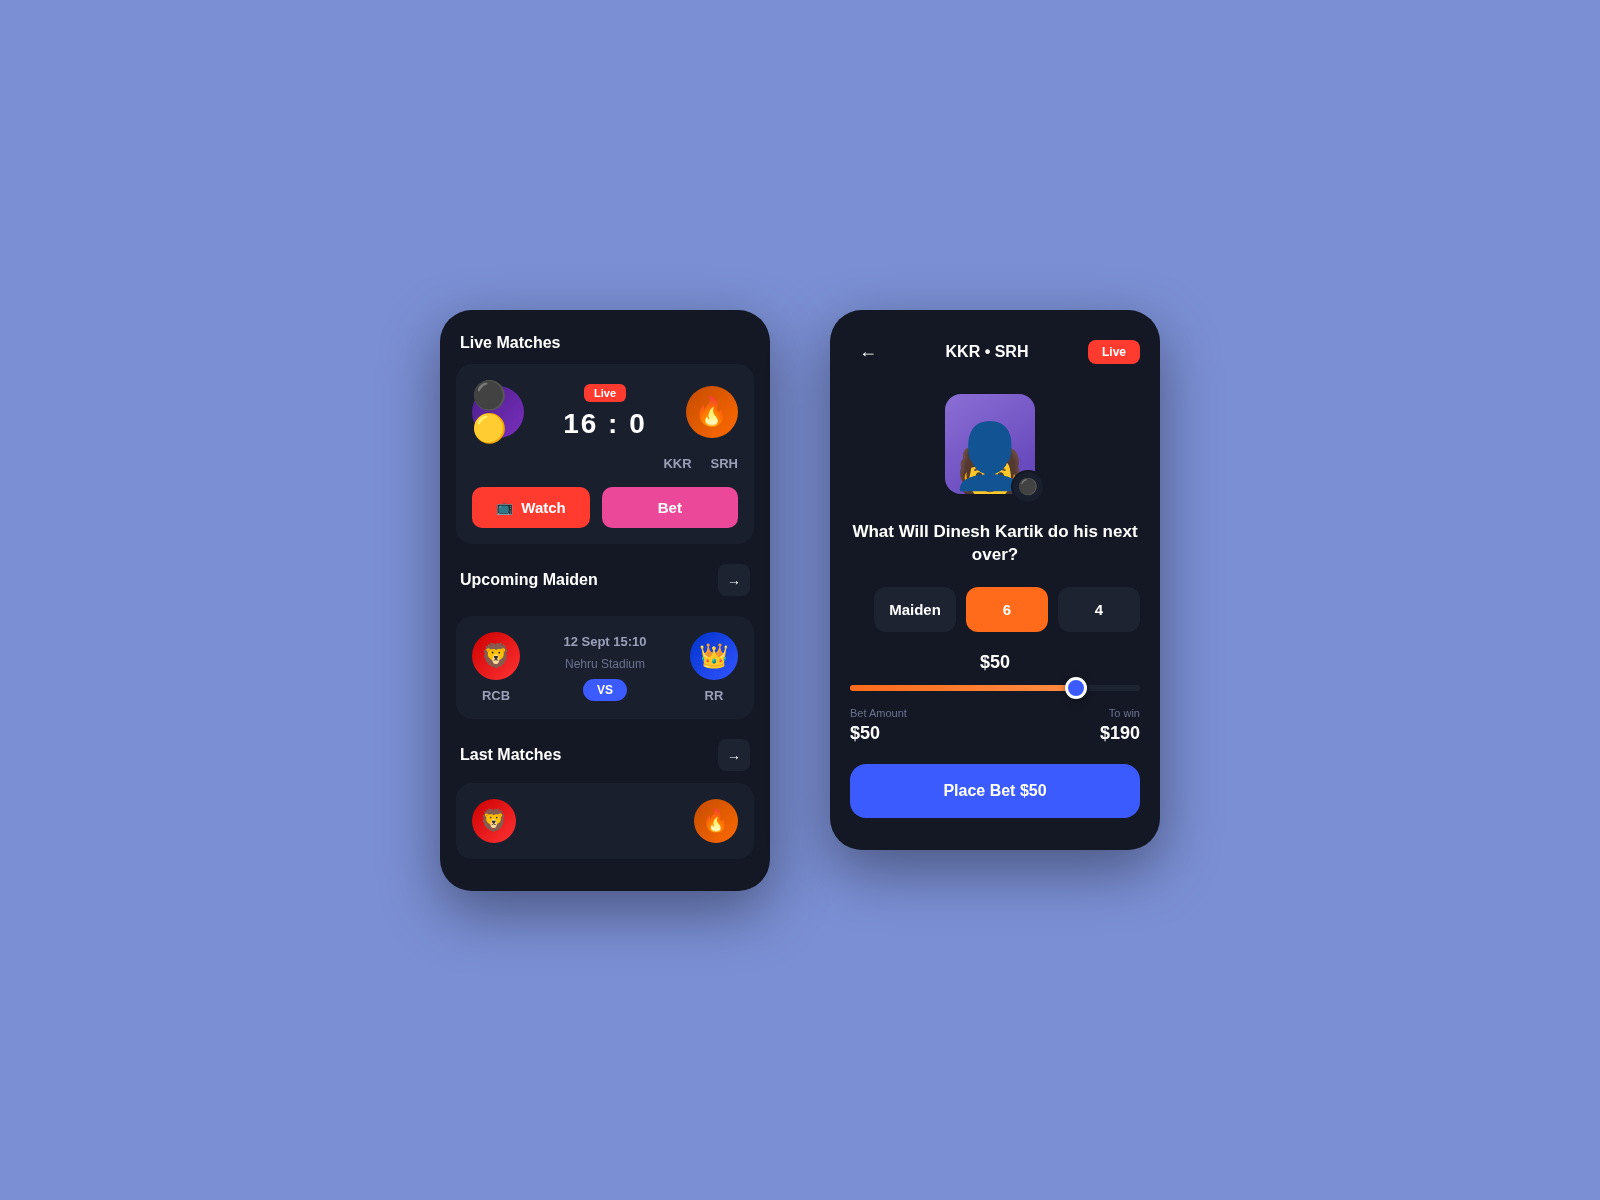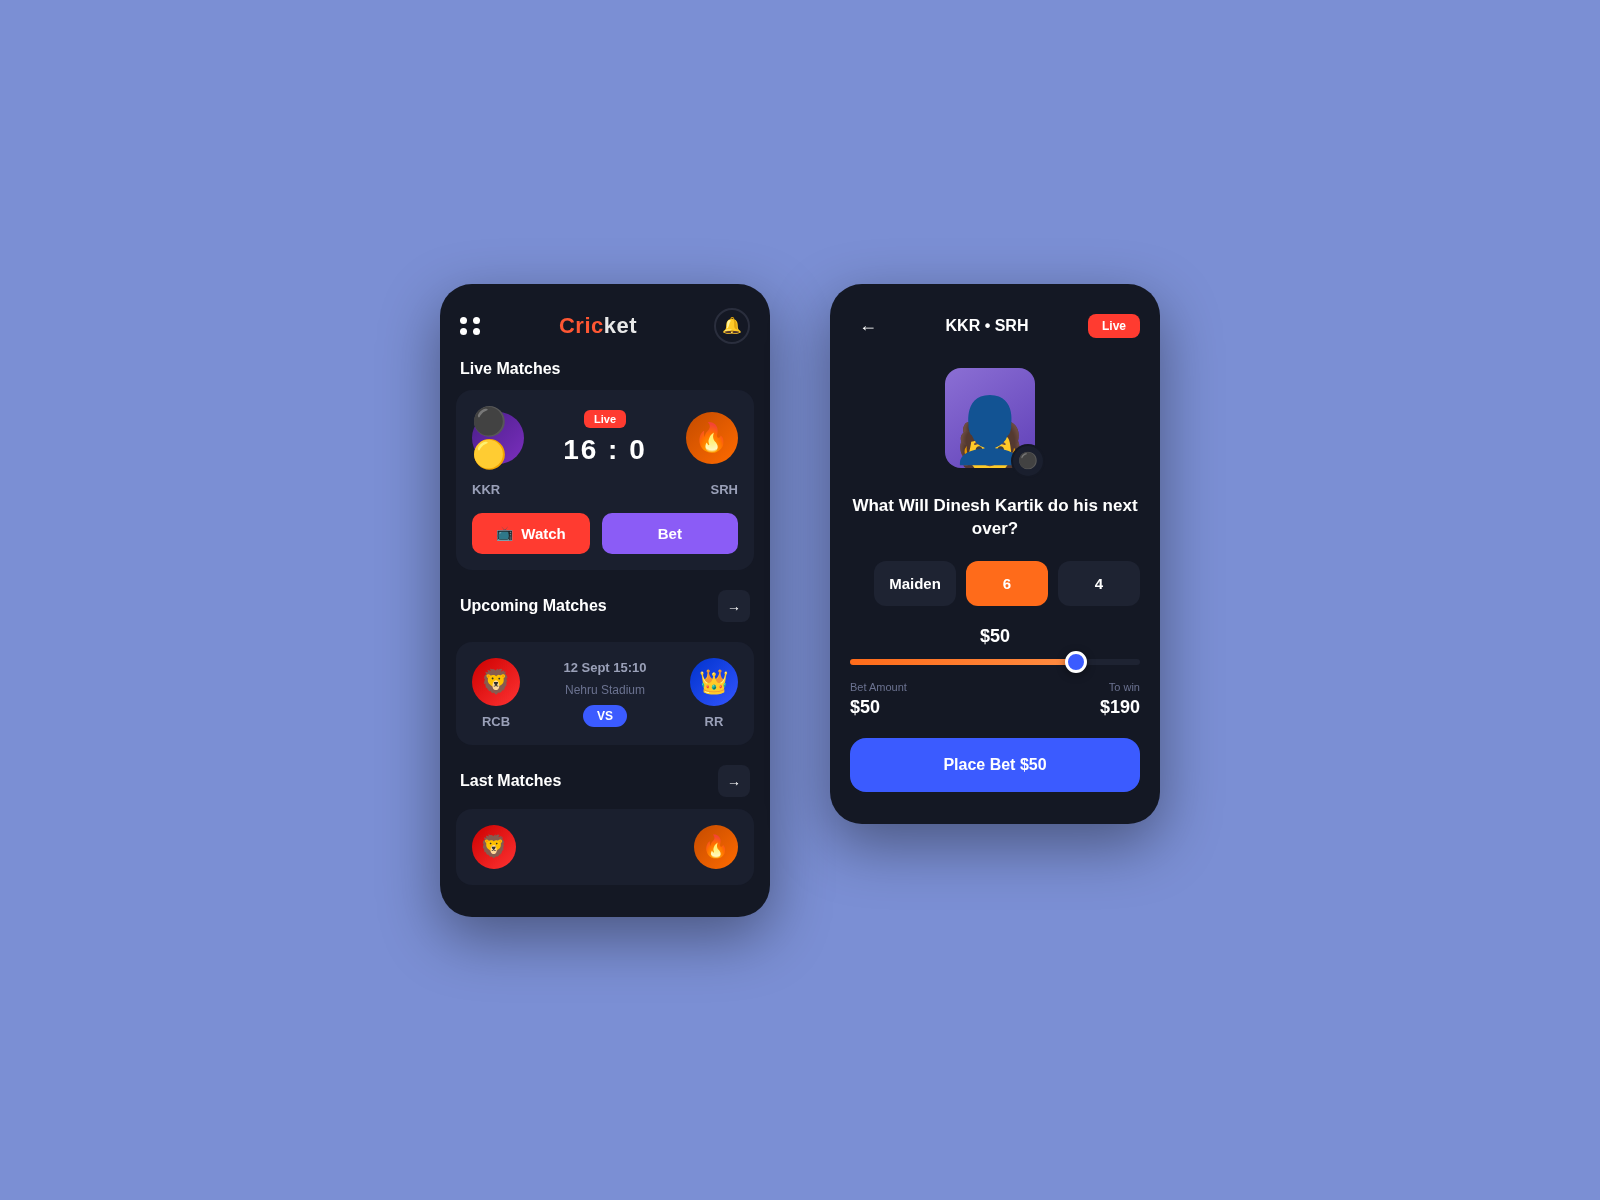--- a/index.html
+++ b/index.html
@@ -156,22 +156,23 @@
 
     .score-text {
       font-size: 28px;
       font-weight: 700;
       color: #fff;
       letter-spacing: 2px;
     }
 
     .team-names-row {
       display: flex;
-      justify-content: space-between;
+      justify-content: flex-end;
       margin-bottom: 16px;
+      gap: 19px;
     }
 
     .team-name {
       font-size: 13px;
       font-weight: 600;
       color: #9aa0b8;
       text-align: center;
     }
 
     .team-name:last-child {
@@ -198,21 +199,21 @@
       justify-content: center;
       gap: 8px;
     }
 
     .watch-icon {
       font-size: 14px;
     }
 
     .bet-btn {
       flex: 1.2;
-      background: #8b5cf6;
+      background: #ec4899;
       color: #fff;
       border: none;
       border-radius: 10px;
       padding: 12px;
       font-size: 15px;
       font-weight: 600;
       cursor: pointer;
     }
 
     
@@ -550,32 +551,20 @@
       text-align: center;
     }
   </style>
 </head>
 <body>
 
 <div class="screens-container">
 
   <div class="phone-left">
 
-    <div class="phone-header">
-      <div class="menu-dots">
-        <div class="dot"></div>
-        <div class="dot"></div>
-        <div class="dot"></div>
-        <div class="dot"></div>
-      </div>
-      <div class="app-title">
-        <span>Cric</span><span style="color:#e8e8e8">ket</span>
-      </div>
-      <div class="bell-icon">🔔</div>
-    </div>
 
     <div class="section-header">
       <span class="section-title">Live Matches</span>
     </div>
 
     <div class="live-match-card">
       <div class="match-teams-row">
         <div class="team-logo team-logo-kkr">⚫🟡</div>
         <div class="score-center">
           <div class="live-badge">Live</div>
@@ -594,21 +583,21 @@
           <span class="watch-icon">📺</span>
           <span>Watch</span>
         </button>
         <button class="bet-btn">
           <span>Bet</span>
         </button>
       </div>
     </div>
 
     <div class="section-header upcoming-section">
-      <span class="section-title">Upcoming Matches</span>
+      <span class="section-title">Upcoming Maiden</span>
       <div class="nav-arrow-btn">→</div>
     </div>
 
     <div class="upcoming-card">
       <div class="upcoming-match-row">
         <div class="upcoming-team">
           <div class="upcoming-logo upcoming-logo-rcb">🦁</div>
           <span class="upcoming-team-name">RCB</span>
         </div>
 

